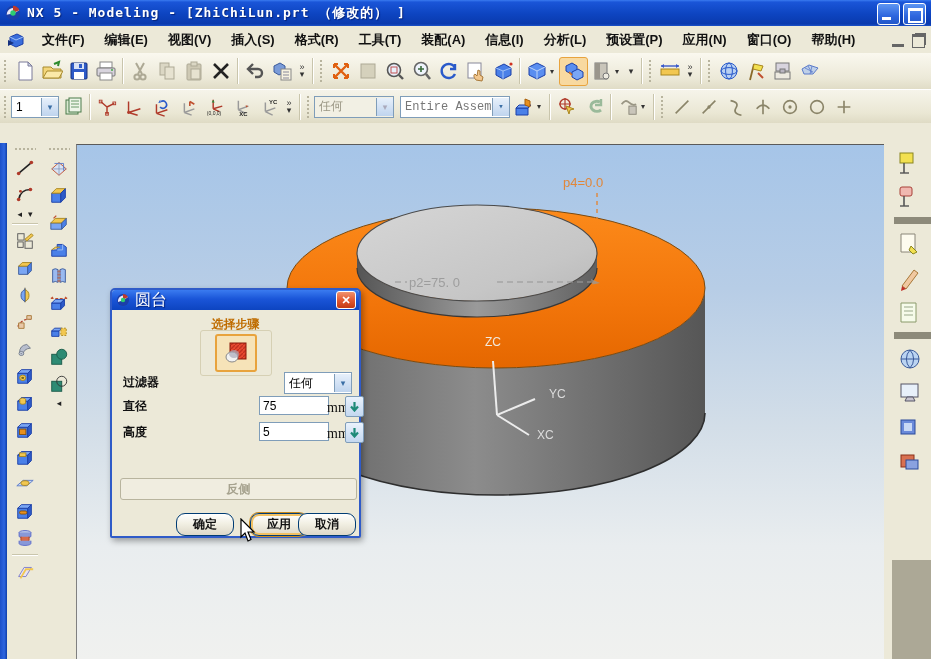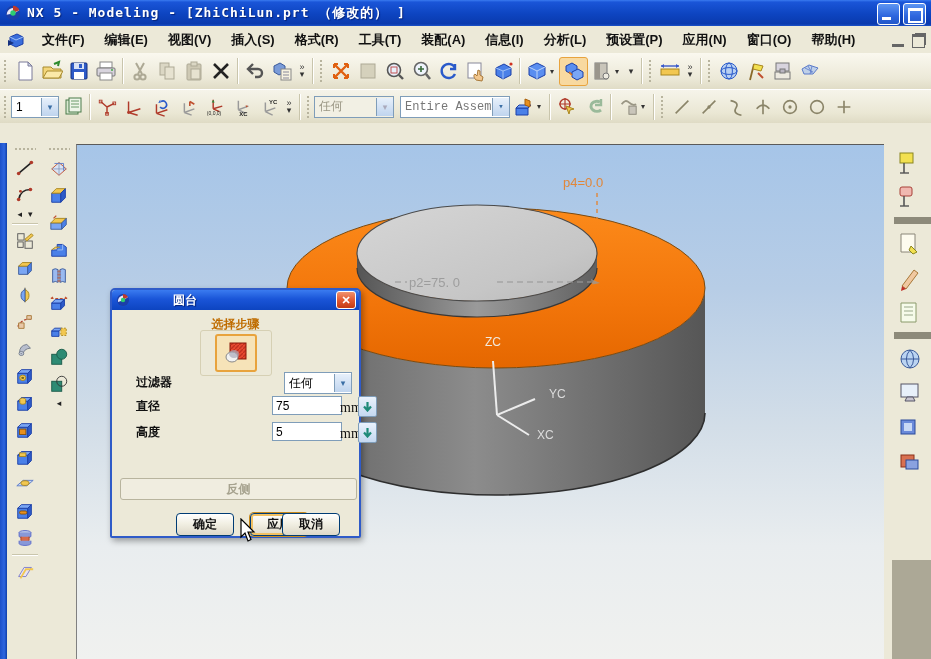--- a/index.html
+++ b/index.html
@@ -79,40 +79,40 @@
   .rtb .ricon{margin:8px 0 0 14px;width:26px;height:26px;}
   .rtb .rsep{margin:6px 0 0 10px;width:37px;height:7px;background:#8D8A7A;}
   .rtb .rgray{position:absolute;left:8px;top:417px;width:39px;height:99px;background:#ACA896;}
 
   
   .dialog{position:absolute;left:110px;top:145px;width:251px;height:250px;background:#ECE9D8;
     border:2px solid #2F5BC8;border-radius:5px 5px 2px 2px;box-shadow:2px 3px 6px rgba(0,0,0,.35);box-sizing:border-box;}
   .dlg-title{height:20px;border-radius:3px 3px 0 0;
     background:linear-gradient(180deg,#3A7BF0,#1A55D8 45%,#0D44C0);display:flex;align-items:center;color:#fff;}
   .dlg-title .dlogo{width:15px;height:14px;margin:0 4px;}
-  .dlg-title .dtxt{font-size:12px;font-weight:bold;flex:1;text-shadow:1px 1px 1px #05237a;margin-left:38px;}
+  .dlg-title .dtxt{font-size:16px;font-weight:normal;flex:1;text-shadow:1px 1px 1px #05237a;}
   .dlg-close{width:18px;height:16px;margin-right:3px;border:1px solid #fff;border-radius:3px;
     background:linear-gradient(180deg,#F0926E,#E25A33 50%,#C33A12);color:#fff;font-size:11px;font-weight:bold;
     display:flex;align-items:center;justify-content:center;line-height:1;}
   .steps-label{position:absolute;left:0;top:26px;width:100%;text-align:center;font-size:12px;font-weight:bold;color:#BF6C00;}
   .steps-box{position:absolute;left:88px;top:40px;width:70px;height:44px;border:1px solid #D6D0B4;border-radius:3px;}
   .step-btn{position:absolute;left:103px;top:44px;width:38px;height:34px;background:#F6E3B8;
     border:2px solid #E8A33D;border-radius:3px;display:flex;align-items:center;justify-content:center;}
-  .dlg-row{position:absolute;left:14px;width:100%;height:20px;}
+  .dlg-row{position:absolute;left:1px;width:100%;height:20px;}
   .dlg-label{position:absolute;left:10px;top:2px;font-size:12px;font-weight:bold;color:#111;}
   .dlg-input{position:absolute;left:146px;width:62px;height:17px;border:1px solid #7F9DB9;background:#fff;
     font-size:12px;font-family:"Liberation Sans",sans-serif;padding:0 3px;box-sizing:content-box;}
   .dlg-unit{position:absolute;left:214px;top:4px;font-size:14px;color:#111;font-family:"Liberation Serif",serif;}
   .spin-btn{position:absolute;left:232px;top:0px;width:17px;height:19px;border:1px solid #7F9DB9;border-radius:2px;
     background:linear-gradient(180deg,#EAF2FC,#C4D8F0);display:flex;align-items:center;justify-content:center;}
   .spin-btn svg{width:11px;height:11px;}
   .dlg-combo{position:absolute;left:172px;top:82px;width:66px;}
   .rev-btn{position:absolute;left:8px;top:188px;width:235px;height:20px;background:#F0EDE0;border:1px solid #B8B49E;
     border-radius:3px;color:#A6A28E;font-size:12px;font-weight:bold;text-align:center;line-height:20px;}
-  .dlg-btn{position:absolute;top:223px;height:21px;width:56px;border:1px solid #003C74;border-radius:4px;
+  .dlg-btn{position:absolute;top:223px;height:21px;width:56px;border:1px solid #003C74;border-radius:9px;
     background:linear-gradient(180deg,#FFFFFF,#F2F0E4 45%,#DDD8C8);font-size:12px;font-weight:bold;color:#111;
     text-align:center;line-height:21px;}
   .dlg-btn.apply{box-shadow:0 0 0 2px #F2C163 inset, 0 0 0 1px #C88A1E;}
 
   .cursor{position:absolute;left:239px;top:375px;width:17px;height:26px;z-index:50;}
 </style>
 </head>
 <body>
 
 <div id="app">
@@ -866,20 +866,20 @@
               <path d="M5.5,1 v7 M2,5.5 l3.5,4 l3.5,-4" fill="none" stroke="#1E8A78" stroke-width="2.2"></path>
             </svg>
           </div>
       </div>
 
 
       <div class="rev-btn">反侧</div>
 
       <div class="dlg-btn" style="left:64px">确定</div>
       <div class="dlg-btn apply" style="left:138px">应用</div>
-      <div class="dlg-btn" style="left:170px">取消</div>
+      <div class="dlg-btn" style="left:186px">取消</div>
     </div>
 
     <svg class="cursor" viewBox="0 0 17 26">
       <path d="M2,1 L2,19 L6,15 L9,23 L12,21.5 L9,14 L15,14 Z" fill="#fff" stroke="#000" stroke-width="1.2"></path>
     </svg>
   </div>
 </div>
 
 </body></html>

